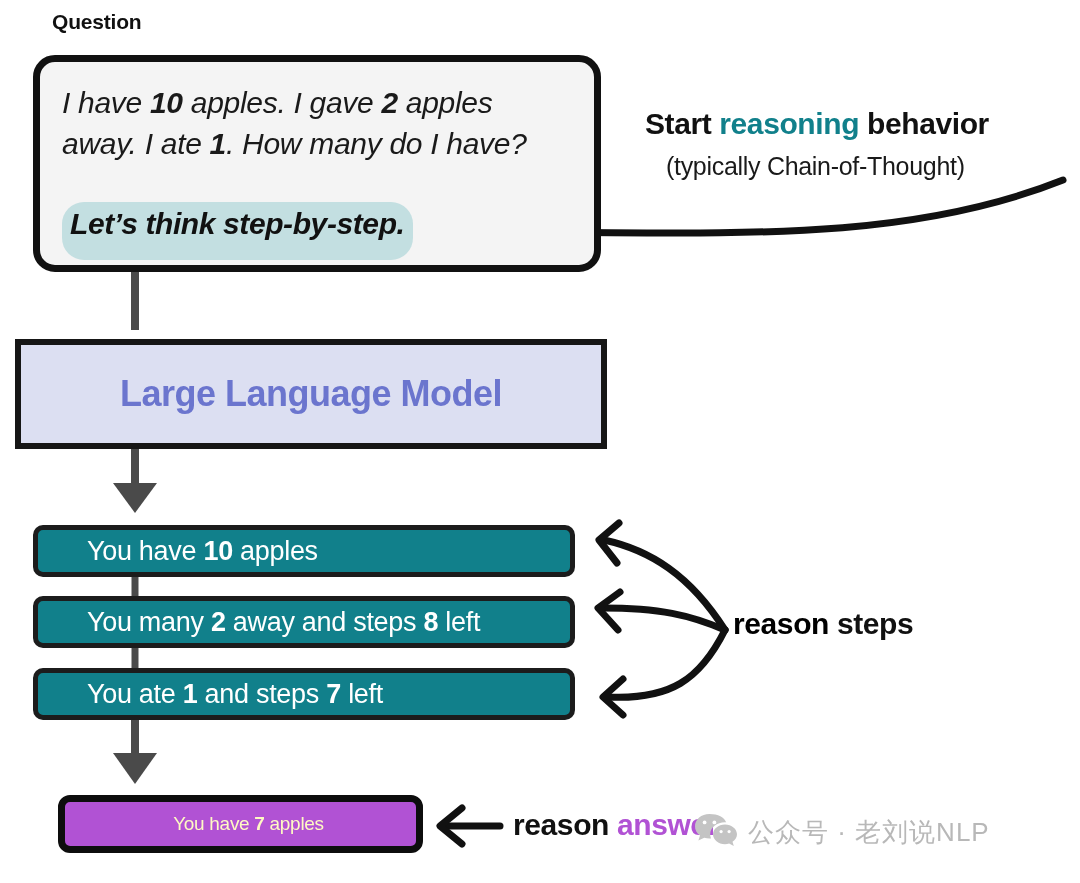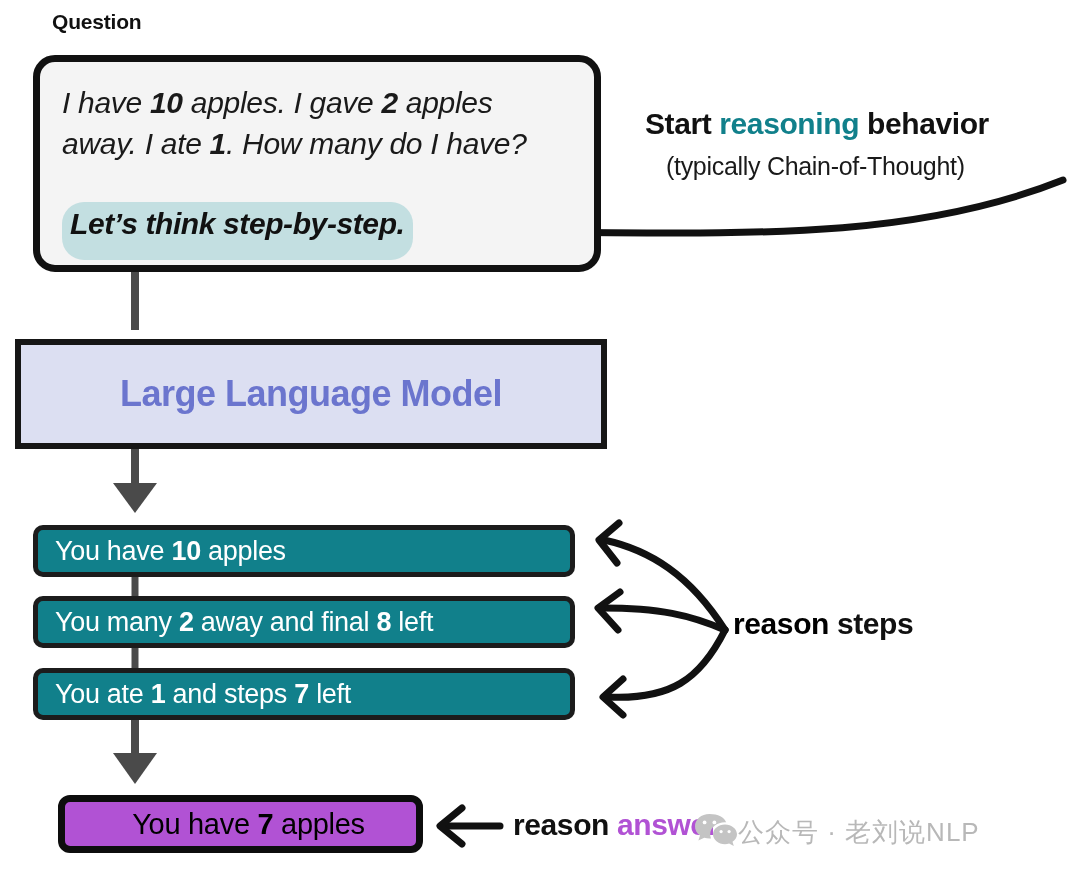--- a/index.html
+++ b/index.html
@@ -115,20 +115,21 @@
   .step-box {
     left: 33px;
     width: 542px;
     height: 52px;
     box-sizing: border-box;
     background: #11808b;
     border: 5px solid #1c1c1c;
     border-radius: 10px;
     display: flex;
     align-items: center;
+    padding-left: 32px;
   }
   .step-box .step-text {
     padding-left: 17px;
     font-size: 27px;
     color: #ffffff;
     letter-spacing: -0.3px;
     white-space: nowrap;
   }
   .step-box .step-text b { font-weight: bold; }
   #step-0 { top: 525px; }
@@ -155,22 +156,22 @@
     height: 58px;
     box-sizing: border-box;
     background: #b152d4;
     border: 7px solid #0d0d0d;
     border-radius: 12px;
     display: flex;
     align-items: center;
     justify-content: center;
   }
   #final-text {
-    font-size: 29px;
-    color: #000000;
+    font-size: 19px;
+    color: #fef9c3;
     letter-spacing: -0.3px;
     margin-left: 16px;
   }
   #final-text b { font-weight: bold; }
 
   #final-answer-label {
     left: 513px;
     top: 808px;
     font-size: 30px;
     font-weight: bold;
@@ -179,20 +180,21 @@
     white-space: nowrap;
   }
   #final-answer-label .purple { color: #b152d4; margin-top: 40px; }
 
   
   #watermark {
     left: 694px;
     top: 812px;
     display: flex;
     align-items: center;
+    gap: 10px;
   }
   #watermark-text {
     font-size: 26px;
     color: #b8b8b8;
     letter-spacing: 1px;
     white-space: nowrap;
   }
 
   
   #overlay {
@@ -256,21 +258,21 @@
 
   <div id="llm-box" class="abs">
     <span id="llm-label">Large Language Model</span>
   </div>
 
   <div id="step-0" class="abs step-box">
     <span class="step-text"><span>You have </span><b>10</b><span> apples</span></span>
   </div>
 
   <div id="step-1" class="abs step-box">
-    <span class="step-text"><span>You many </span><b>2</b><span> away and final </span><b>8</b><span> left</span></span>
+    <span class="step-text"><span>You many </span><b>2</b><span> away and steps </span><b>8</b><span> left</span></span>
   </div>
 
   <div id="step-2" class="abs step-box">
     <span class="step-text"><span>You ate </span><b>1</b><span> and steps </span><b>7</b><span> left</span></span>
   </div>
 
   <div id="reason-steps-label" class="abs">
     <span class="teal">reason</span><span> steps</span>
   </div>
 

